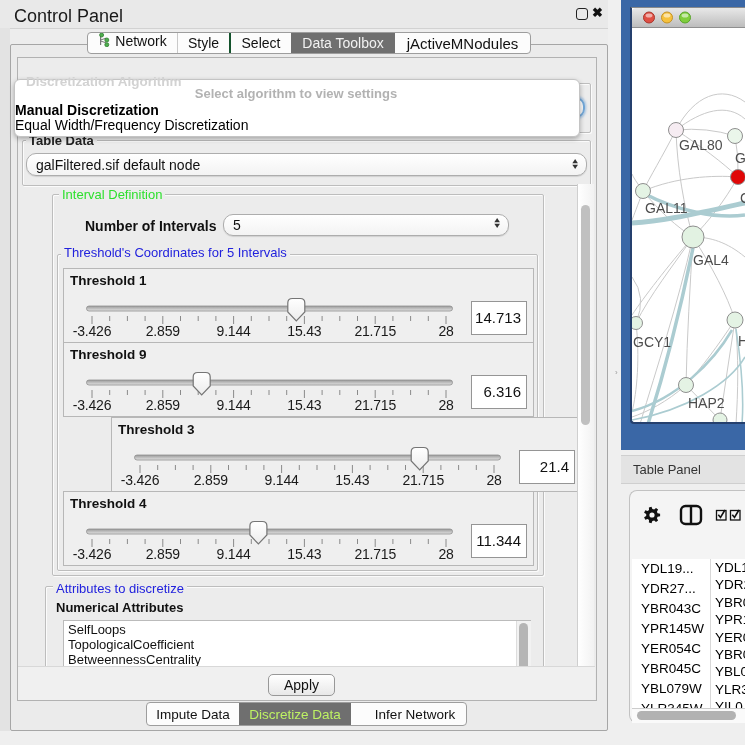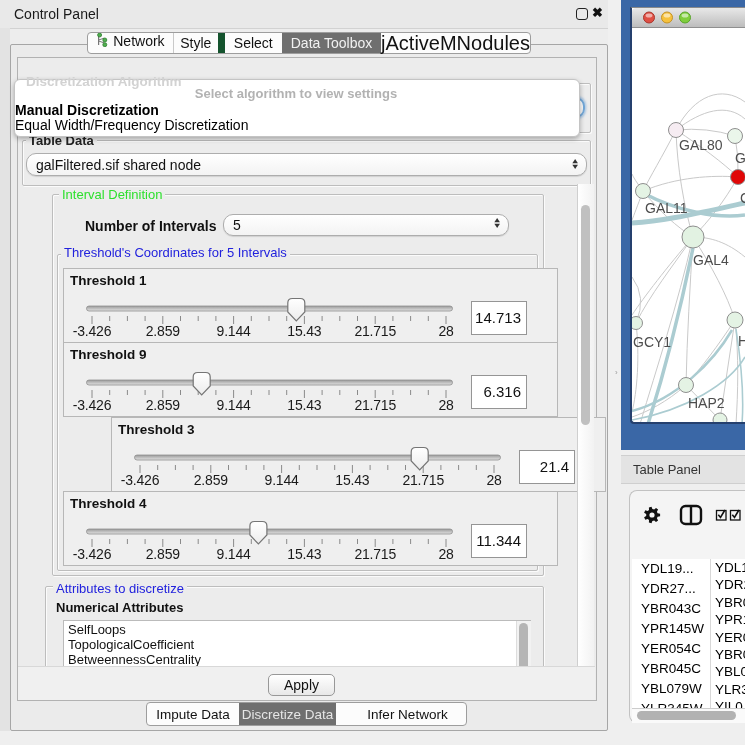--- a/index.html
+++ b/index.html
@@ -7,30 +7,30 @@
  font-family:"Liberation Sans",sans-serif;background:#ededed;}
 .abs{position:absolute;}
 .b{font-weight:bold;}
 .etched{border:1px solid #bdbdbd;box-shadow:inset 1px 1px 0 rgba(255,255,255,.8), 1px 1px 0 rgba(255,255,255,.8);border-radius:2px;}
 .glabel{position:absolute;background:#ececec;padding:0 3px;font-size:13px;line-height:13px;}
 .combo{position:absolute;background:linear-gradient(#ffffff,#f3f3f3);border:1px solid #adadad;border-radius:10px;box-shadow:0 1px 1px rgba(0,0,0,.12);}
 .combo .ctext{position:absolute;left:9px;top:3px;font-size:14px;color:#111;}
 .arr{position:absolute;right:6px;width:9px;}
 .arr .up{width:0;height:0;border-left:4.5px solid transparent;border-right:4.5px solid transparent;border-bottom:6px solid #333;margin-bottom:2px;}
 .arr .dn{width:0;height:0;border-left:4.5px solid transparent;border-right:4.5px solid transparent;border-top:6px solid #333;}
-.tbox{position:absolute;left:63px;width:469px;height:73px;border:1px solid #b7b7b7;background:#efefef;padding-left:24px;}
+.tbox{position:absolute;left:63px;width:469px;height:73px;border:1px solid #b7b7b7;background:#efefef;}
 .tlabel{position:absolute;left:6px;top:4px;font-size:13.5px;font-weight:bold;color:#111;}
 .vbox{position:absolute;left:407px;top:32px;width:49px;height:32px;background:#fff;border:1px solid #959595;font-size:15px;color:#111;text-align:right;padding-right:5px;line-height:32px;}
 .ticklbl{position:absolute;top:54px;font-size:14px;color:#1a1a1a;transform:translateX(-50%);letter-spacing:-0.2px;}
 </style>
 </head>
 <body>
 
 <div class="abs" style="left:0;top:0;width:608px;height:28px;background:#e9e9e9;border-bottom:1px solid #d2d2d2;"></div>
-<div class="abs" style="left:14px;top:6px;font-size:14px;color:#1a1a1a;">Control Panel</div>
+<div class="abs" style="left:14px;top:6px;font-size:18px;color:#1a1a1a;">Control Panel</div>
 <div class="abs" style="left:576px;top:8px;width:10px;height:10px;border:1.5px solid #222;border-radius:3px;"></div>
 <div class="abs" style="left:592px;top:5px;font-size:13px;font-weight:bold;color:#111;">✖</div>
 
 <div class="abs" style="left:0;top:28px;width:10px;height:717px;background:#e3e3e3;"></div>
 <div class="abs" style="left:0;top:731px;width:608px;height:14px;background:#efefef;"></div>
 
 <div class="abs" style="left:608px;top:0;width:13px;height:745px;background:#f0f0f0;"></div>
 
 <div class="abs" style="left:10px;top:44px;width:596px;height:685px;background:#ebebeb;border:1px solid #a6a6a6;border-radius:2px;"></div>
 
@@ -39,33 +39,33 @@
 <div class="abs" style="left:87px;top:32px;width:442px;height:20px;background:#fcfcfc;border:1px solid #9d9d9d;border-radius:4px;display:flex;font-size:14px;color:#111;">
   <div style="width:90px;display:flex;align-items:flex-start;justify-content:center;border-right:1px solid #c9c9c9;box-sizing:border-box;">
     <svg width="12" height="14" viewBox="0 0 12 14" style="margin-right:5px;">
       <line x1="2.6" y1="2" x2="2.6" y2="12" stroke="#777" stroke-width="1.2"></line>
       <line x1="2.6" y1="7" x2="8" y2="5.2" stroke="#777" stroke-width="1"></line>
       <line x1="2.6" y1="8" x2="8" y2="9.8" stroke="#777" stroke-width="1"></line>
       <circle cx="3.6" cy="2" r="2" fill="#4fae4f" stroke="#2e7d2e" stroke-width="0.8"></circle>
       <circle cx="8.8" cy="7" r="2" fill="#4fae4f" stroke="#2e7d2e" stroke-width="0.8"></circle>
       <circle cx="8.8" cy="11.7" r="2" fill="#4fae4f" stroke="#2e7d2e" stroke-width="0.8"></circle>
     </svg>Network</div>
-  <div style="width:53px;display:flex;align-items:center;justify-content:center;border-right:7px solid #14532d;box-sizing:border-box;">Style</div>
+  <div style="width:53px;display:flex;align-items:center;justify-content:center;border-right:2px solid #14532d;box-sizing:border-box;">Style</div>
   <div style="width:60px;display:flex;align-items:center;justify-content:center;box-sizing:border-box;">Select</div>
   <div style="width:104px;display:flex;align-items:center;justify-content:center;background:#6f6f6f;color:#f2f2f2;">Data Toolbox</div>
-  <div style="flex:1;display:flex;align-items:center;justify-content:center;font-size:20px;">jActiveMNodules</div>
+  <div style="flex:1;display:flex;align-items:center;justify-content:center;font-size:15px;">jActiveMNodules</div>
 </div>
 
 <div class="abs etched" style="left:22px;top:83px;width:567px;height:48px;"></div>
 <div class="abs" style="left:24px;top:97px;width:557px;height:17px;border-radius:9px;background:linear-gradient(#fff,#f0f0f0);border:2px solid #72a7d8;box-shadow:0 0 2px 1.5px rgba(120,170,220,.5);"></div>
 
 <div class="abs etched" style="left:22px;top:140px;width:567px;height:44px;"></div>
 <div class="glabel" style="left:26px;top:134px;font-weight:bold;color:#222;">Table Data</div>
 <div class="combo" style="left:26px;top:153px;width:559px;height:21px;">
-  <div class="ctext">galFiltered.sif shared node</div>
+  <div class="ctext">galFiltered.sif default node</div>
   <div class="arr" style="top:3px;transform:scale(0.7);">
       <div class="up"></div>
       <div class="dn"></div>
     </div>
 </div>
 
 <div class="abs" style="left:14px;top:79px;width:564px;height:56px;background:#fff;border:1px solid #c4c4c4;border-radius:6px;box-shadow:0 2px 5px rgba(0,0,0,.3);"></div>
 <div class="abs b" style="left:26px;top:74px;font-size:13.5px;color:#d2d2d2;">Discretization Algorithm</div>
 <div class="abs b" style="left:14px;top:86px;width:564px;text-align:center;font-size:13px;color:#b2b2b2;">Select algorithm to view settings</div>
 <div class="abs b" style="left:15px;top:102px;font-size:14px;color:#000;">Manual Discretization</div>
@@ -278,21 +278,21 @@
 </div>
 
 <div class="abs" style="left:577px;top:184px;width:16px;height:482px;background:linear-gradient(90deg,#ffffff,#f2f2f2);border-left:1px solid #cfcfcf;"></div>
 <div class="abs" style="left:581px;top:205px;width:9px;height:220px;background:#c0c0c0;border-radius:5px;"></div>
 
 <div class="abs" style="left:18px;top:666px;width:577px;height:33px;background:#f0f0f0;border-top:1px solid #d8d8d8;"></div>
 <div class="abs" style="left:268px;top:674px;width:65px;height:20px;background:linear-gradient(#ffffff,#e8e8e8);border:1px solid #989898;border-radius:5px;font-size:14px;color:#111;text-align:center;line-height:20px;">Apply</div>
 
 <div class="abs" style="left:146px;top:702px;width:319px;height:22px;background:#fcfcfc;border:1px solid #9d9d9d;border-radius:4px;display:flex;font-size:13.5px;color:#111;">
   <div style="width:92px;display:flex;align-items:center;justify-content:center;">Impute Data</div>
-  <div style="width:97px;display:flex;align-items:center;justify-content:center;background:#6f6f6f;color:#e5e5e5;">Discretize Data</div>
+  <div style="width:112px;display:flex;align-items:center;justify-content:center;background:#6f6f6f;color:#bef264;">Discretize Data</div>
   <div style="flex:1;display:flex;align-items:center;justify-content:center;padding-left:13px;">Infer Network</div>
 </div>
 
 <div class="abs" style="left:615px;top:368px;width:5px;height:6px;color:#9a9a9a;font-size:8px;">›</div>
 
 <div class="abs" style="left:621px;top:0;width:124px;height:450px;background:#3a67a6;"></div>
 <div id="netwin" class="abs" style="left:630px;top:7px;width:115px;height:417px;border-left:2px solid #25406e;border-bottom:2px solid #25406e;border-top:1px solid #8a8a8a;box-sizing:border-box;border-bottom-left-radius:4px;background:#fff;overflow:hidden;">
   <div style="position:absolute;left:0;top:0;width:115px;height:19px;background:linear-gradient(#e8e8e8,#bdbdbd);border-bottom:1px solid #8f8f8f;border-top-left-radius:4px;"></div>
   <svg width="113" height="19" style="position:absolute;left:0;top:0;">
     <circle cx="17" cy="9.5" r="5.5" fill="#df4f44" stroke="#a8372e" stroke-width="1"></circle>

